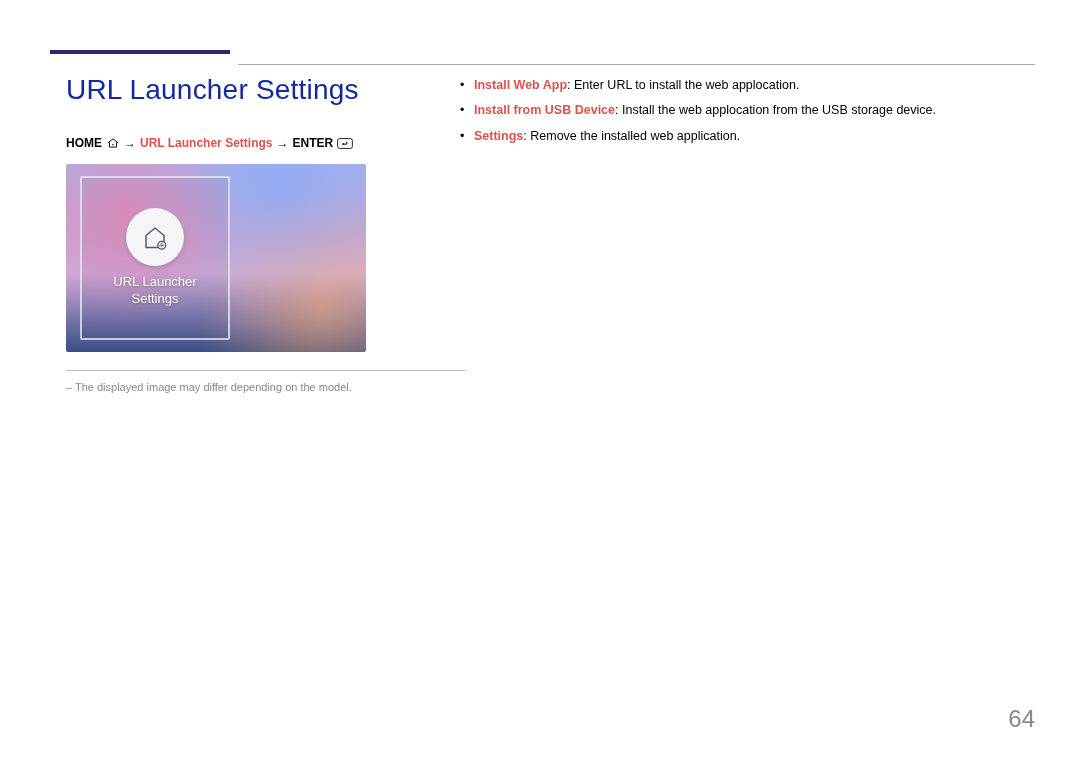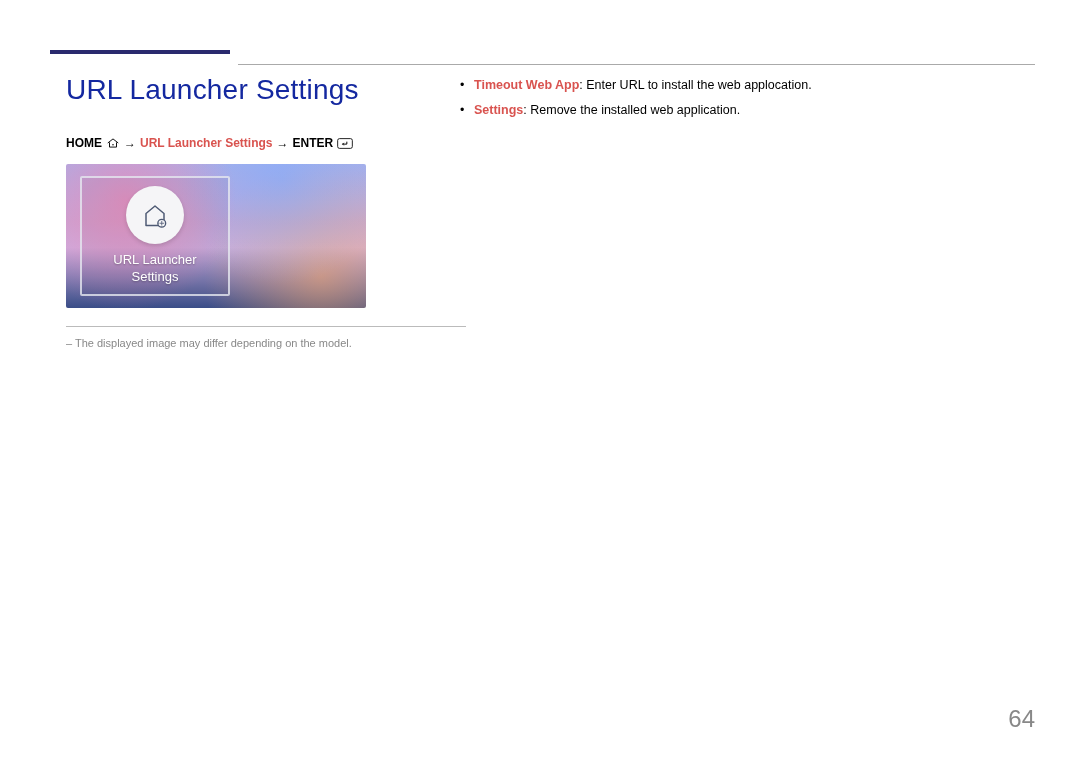--- a/index.html
+++ b/index.html
@@ -56,21 +56,21 @@
     display: flex;
     align-items: center;
     gap: 4px;
     flex-wrap: wrap;
   }
   .breadcrumb .hl { color: #d9534f; font-weight: 700; }
   .bc-icon { display: inline-flex; align-items: center; }
   .bc-arrow { font-size: 12px; color: #000; }
   .thumb {
     width: 300px;
-    height: 144px;
+    height: 188px;
     position: relative;
     border-radius: 2px;
     overflow: hidden;
     background:
       radial-gradient(circle at 20% 25%, rgba(255,125,170,0.55), transparent 42%),
       radial-gradient(circle at 72% 10%, rgba(125,170,255,0.55), transparent 42%),
       radial-gradient(circle at 85% 78%, rgba(255,170,100,0.55), transparent 42%),
       linear-gradient(180deg, #a8b0e8 0%, #c2a8d8 40%, #c9aee0 58%, #3a4d87 100%);
   }
   .thumb-inner {
@@ -194,21 +194,24 @@
         </div>
       </div>
 
       <div class="thumb-rule"></div>
       <div class="note">The displayed image may differ depending on the model.</div>
     </div>
 
     <div class="right-col">
       <ul class="bullets">
         <li>
-          <span class="term">Timeout Web App</span><span>: Enter URL to install the web applocation.</span>
+          <span class="term">Install Web App</span><span>: Enter URL to install the web applocation.</span>
+        </li>
+        <li>
+          <span class="term">Install from USB Device</span><span>: Install the web applocation from the USB storage device.</span>
         </li>
         <li>
           <span class="term">Settings</span><span>: Remove the installed web application.</span>
         </li>
       </ul>
     </div>
   </div>
 
   <div class="page-number">64</div>
 </div>

